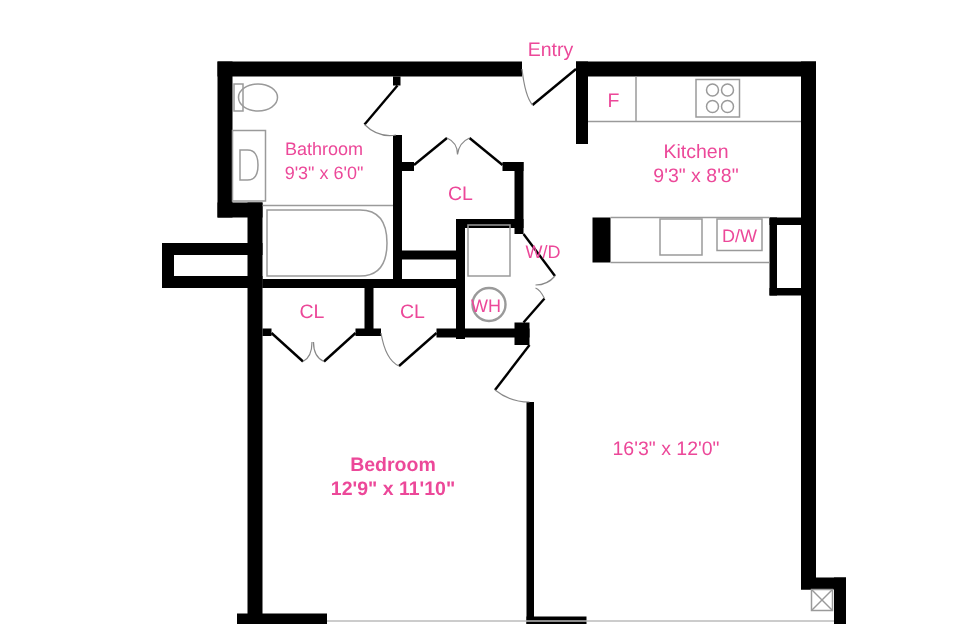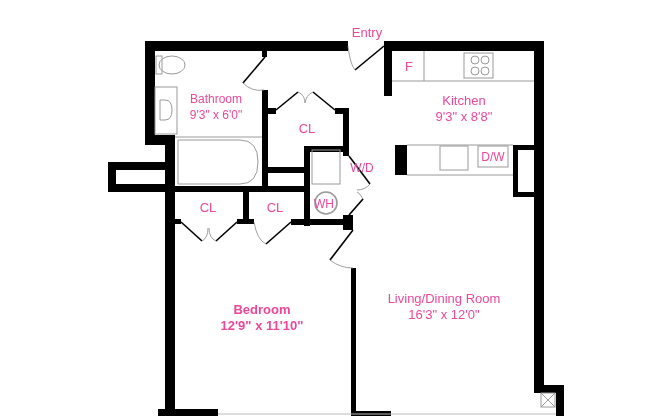--- a/index.html
+++ b/index.html
@@ -139,21 +139,20 @@
   <div>Kitchen</div>
   <div>9'3" x 8'8"</div>
 </div>
 
 <div class="label" style="left:262px; top:302px;font-weight:bold;">
   <div>Bedroom</div>
   <div>12'9" x 11'10"</div>
 </div>
 
 <div class="label" style="left:444px; top:291px;">
-  <div>Living/Dining Room</div>
   <div>16'3" x 12'0"</div>
 </div>
 
 <div class="label" style="left:307px; top:121px;">CL</div>
 <div class="label" style="left:208px; top:200px;">CL</div>
 <div class="label" style="left:275px; top:200px;">CL</div>
 
 <div class="label" style="left:409px; top:59px;">F</div>
 <div class="label small" style="left:493px; top:149px;text-align:center;">D/W</div>
 <div class="label small" style="left:330px; top:160px;margin-left:32px;">W/D</div>

